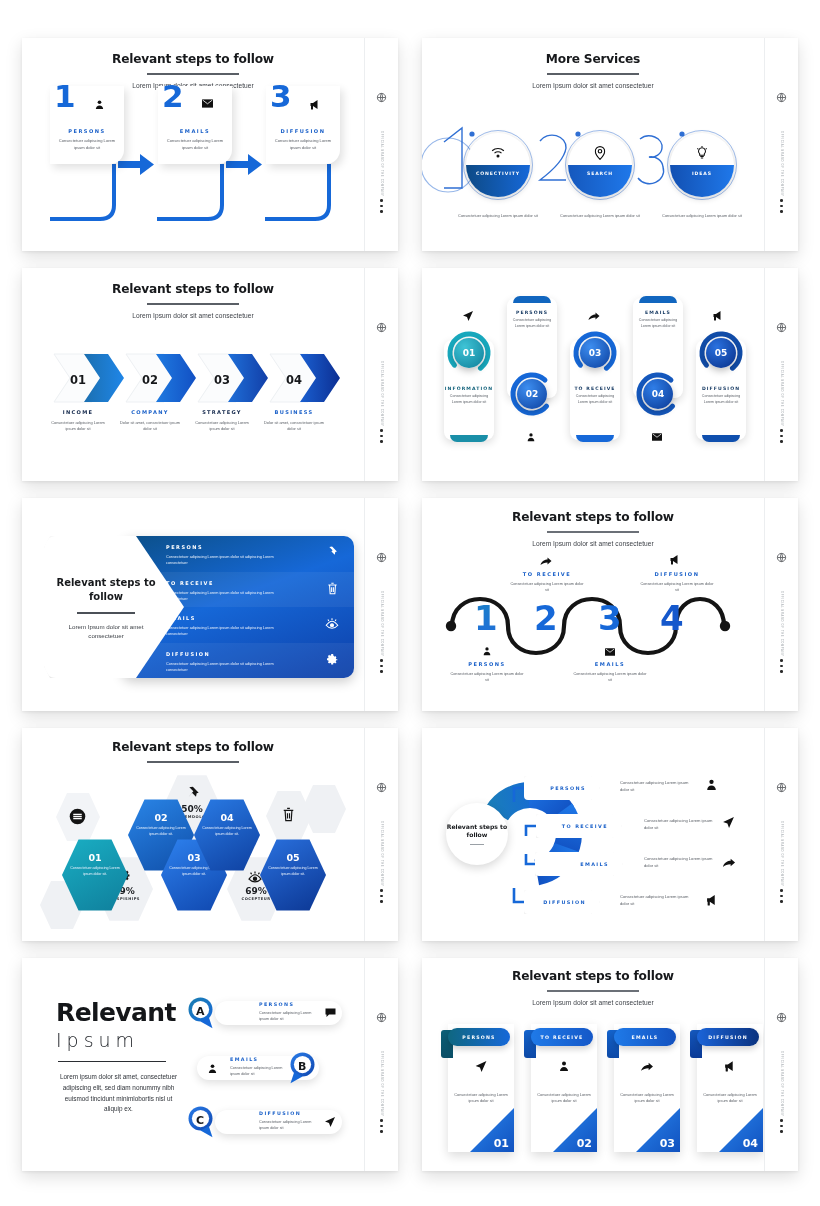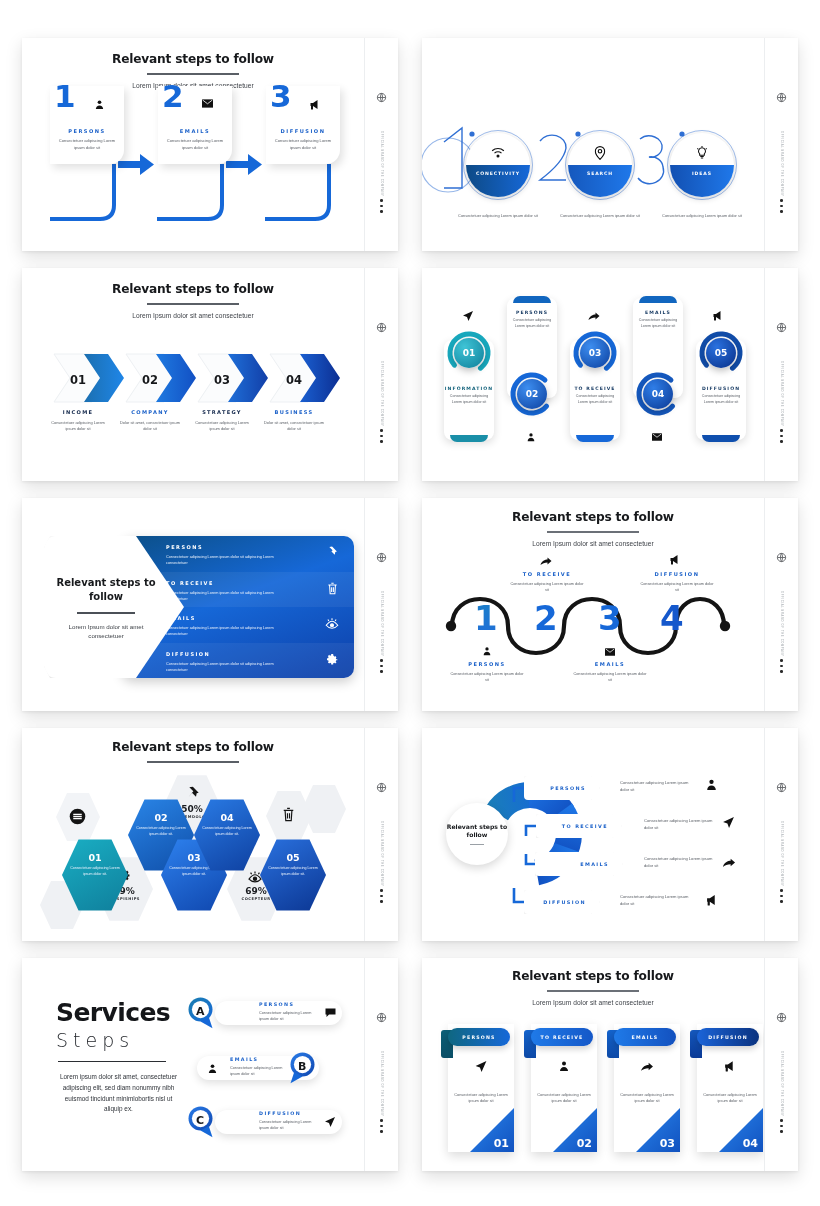--- a/index.html
+++ b/index.html
@@ -209,20 +209,25 @@
     <div class="rail-dots">
           <i></i>
           <i></i>
           <i></i>
         </div>
   </div>
 </div>
 
 <div class="slide" style="left:422px; top:38px;">
   <div class="canvas">
+    <div style="padding-top:14px;">
+      <div class="s-title">More Services</div>
+      <div class="s-rule"></div>
+      <div class="s-sub">Lorem Ipsum dolor sit amet consectetuer</div>
+    </div>
 
     <svg style="position:absolute;left:0;top:0;" width="342" height="213">
       <path d="M22 104 L40 90 L40 150 L22 150" fill="none" stroke="#2f6fd4" stroke-width="1.4"></path>
       <circle cx="50" cy="96" r="2.6" fill="#2f6fd4"></circle>
       <circle cx="26" cy="127" r="27" fill="none" stroke="#2f6fd4" stroke-width="1.2" opacity=".5"></circle>
       <path d="M118 103 a14 12 0 0 1 26 7 q-2 14 -26 32 h26" fill="none" stroke="#2f6fd4" stroke-width="1.4"></path>
       <circle cx="156" cy="96" r="2.6" fill="#2f6fd4"></circle>
       <path d="M218 101 a13 11 0 0 1 22 9 a11 10 0 0 1 -13 9 a12 11 0 0 1 14 10 a14 13 0 0 1 -25 11" fill="none" stroke="#2f6fd4" stroke-width="1.4"></path>
       <circle cx="260" cy="96" r="2.6" fill="#2f6fd4"></circle>
     </svg>
@@ -769,22 +774,22 @@
           <i></i>
           <i></i>
           <i></i>
         </div>
   </div>
 </div>
 
 <div class="slide" style="left:22px; top:958px;">
   <div class="canvas">
     <div style="position:absolute;left:34px;top:42px;width:136px;">
-      <div class="s9-big">Services</div>
-      <div class="s9-sub">Steps</div>
+      <div class="s9-big">Relevant</div>
+      <div class="s9-sub">Ipsum</div>
       <div class="s9-rule"></div>
       <div class="s9-p">Lorem ipsum dolor sit amet, consectetuer adipiscing elit, sed diam nonummy nibh euismod tincidunt minimlobortis nisl ut aliquip ex.</div>
     </div>
 
     <div class="s9-pill" style="left:193px;top:43px;width:127px;"></div>
     <svg class="s9-pin" style="left:162px;top:38px;" viewBox="0 0 40 44">
       <defs>
             <linearGradient id="p9a" x1="0" y1="0" x2="1" y2="1">
               <stop offset="0" stop-color="#1a7fb0"></stop>
               <stop offset="1" stop-color="#1668d8"></stop>

